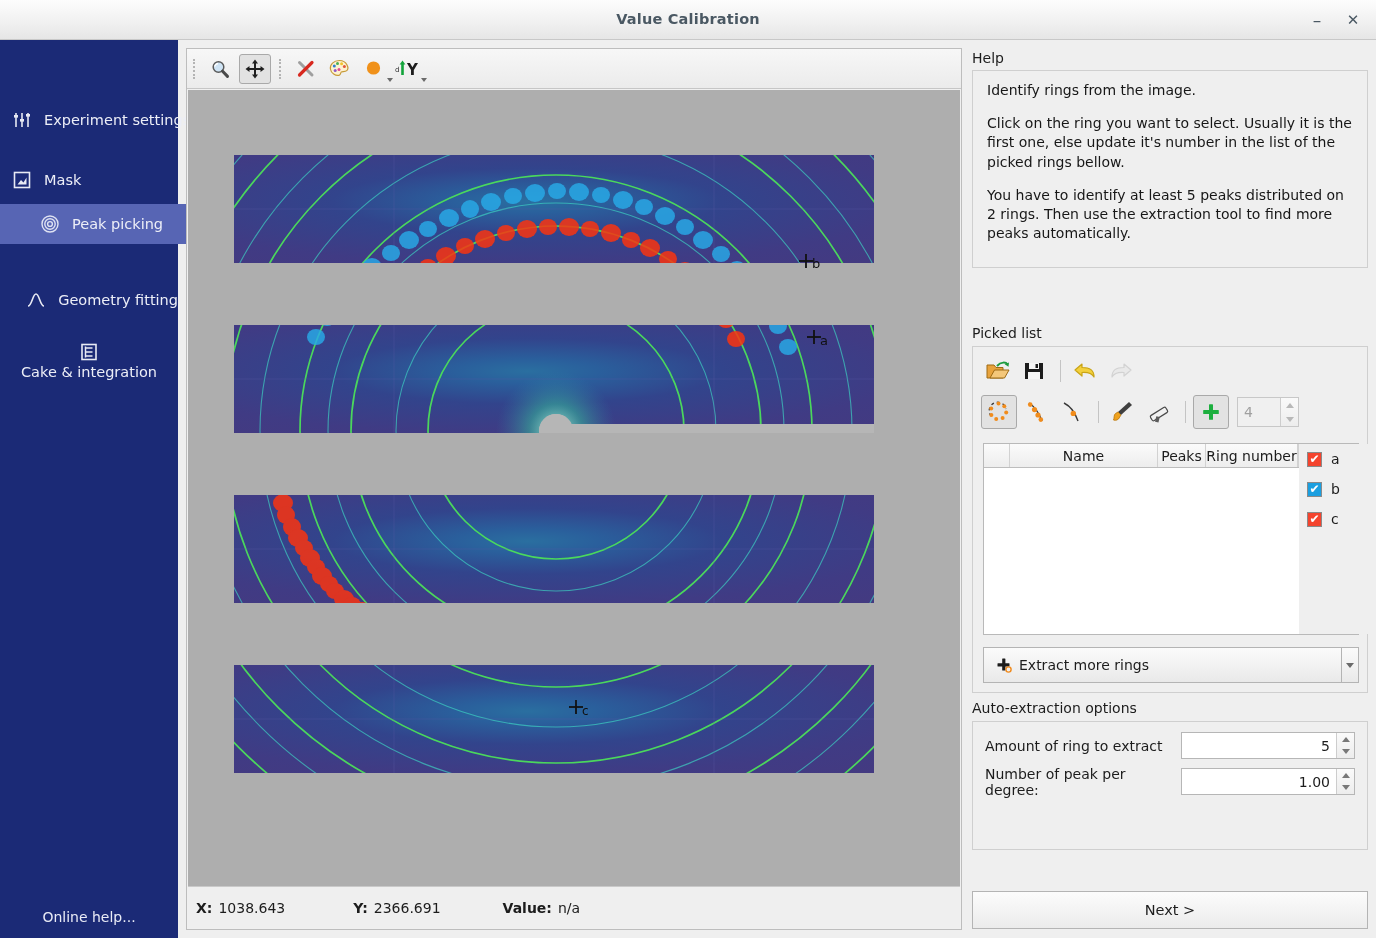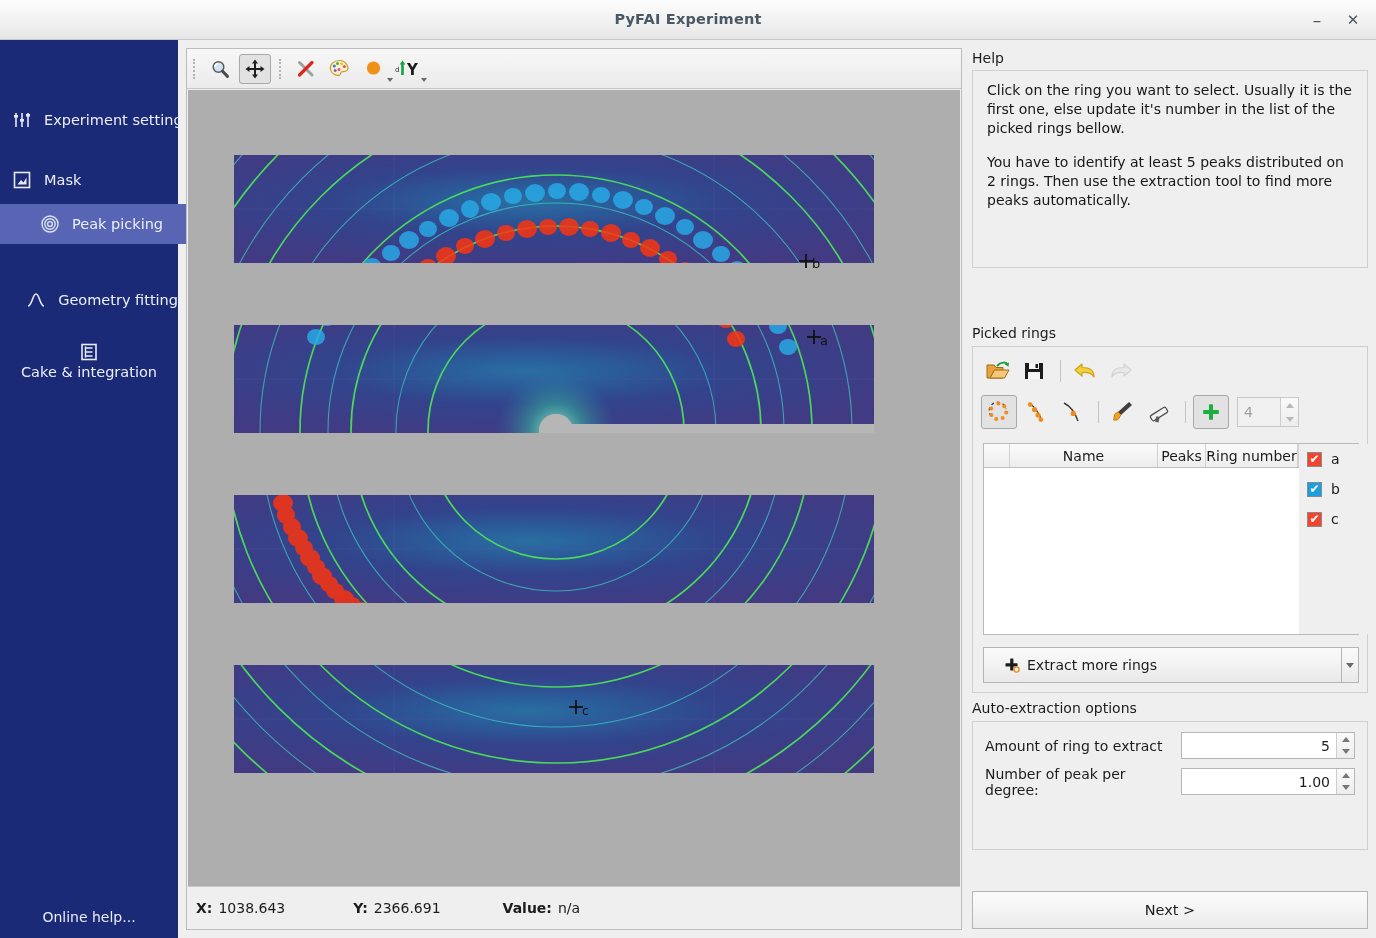--- a/index.html
+++ b/index.html
@@ -321,21 +321,21 @@
     left: 10px; top: 300px;
     width: 376px; height: 36px;
     display: flex;
   }
   .eb-main {
     flex: 1;
     background: linear-gradient(to bottom,#fbfbfb,#e9e9e9);
     border: 1px solid #b4b4b4;
     border-right: none;
     display: flex; align-items: center;
-    padding-left: 20px;
+    padding-left: 12px;
     font-size: 14px;
     box-sizing: border-box;
     cursor: pointer;
     text-align: right;
   }
   .eb-arrow {
     width: 18px;
     background: linear-gradient(to bottom,#fbfbfb,#e9e9e9);
     border: 1px solid #b4b4b4;
     display: flex; align-items: center; justify-content: center;
@@ -397,21 +397,21 @@
     font-family: "DejaVu Sans", sans-serif;
     pointer-events: none;
   }
 </style>
 </head>
 <body>
 
 <div id="app">
 
   <div class="titlebar">
-    <div class="title-text">PyFAI Experiment</div>
+    <div class="title-text">Value Calibration</div>
     <div class="win-btn win-min">–</div>
     <div class="win-btn win-close">✕</div>
   </div>
 
   <div class="sidebar">
 
     <div class="side-item" style="top:60px;">
       <span class="side-ico">
         <svg width="20" height="20" viewBox="0 0 20 20">
           <g stroke="#e8eaf4" stroke-width="1.6" fill="none">
@@ -721,25 +721,26 @@
       <span class="st-val">2366.691</span>
       <span style="margin-left:62px;" class="st-key">Value:</span>
       <span class="st-val">n/a</span>
     </div>
   </div>
 
   <div class="right">
 
     <div class="grp-title" style="position:absolute;left:2px;top:2px;">Help</div>
     <div class="groupbox help-box">
+      <p>Identify rings from the image.</p>
       <p>Click on the ring you want to select. Usually it is the first one, else update it's number in the list of the picked rings bellow.</p>
       <p>You have to identify at least 5 peaks distributed on 2 rings. Then use the extraction tool to find more peaks automatically.</p>
     </div>
 
-    <div class="grp-title picked-title">Picked rings</div>
+    <div class="grp-title picked-title">Picked list</div>
     <div class="groupbox picked-box">
 
       <div class="ring-tb row1">
         <div class="rtb-btn">
           <svg width="26" height="24" viewBox="0 0 26 24">
             <path d="M2 19 L2 6 L9 6 L11 8.5 L18 8.5 L18 19 Z" fill="#e8a33d" stroke="#9d6a15" stroke-width="1"></path>
             <path d="M5 19 L9.5 11 L24 11 L19.5 19 Z" fill="#f4c77a" stroke="#9d6a15" stroke-width="1"></path>
             <path d="M12 7 C16 2.5 21 3 22.5 5.5" fill="none" stroke="#1f9b3f" stroke-width="2"></path>
             <polygon points="23.5,7.8 19.7,5.3 24,3.4" fill="#1f9b3f"></polygon>
           </svg>

